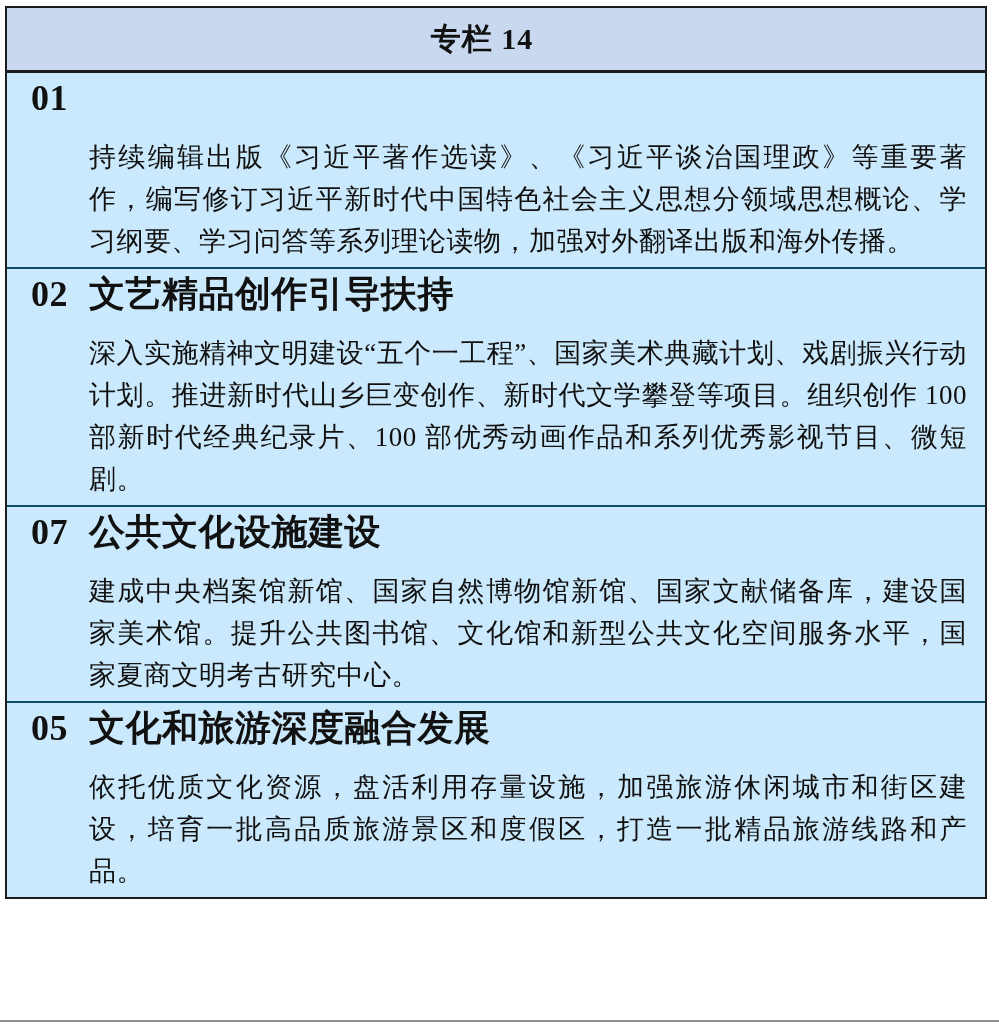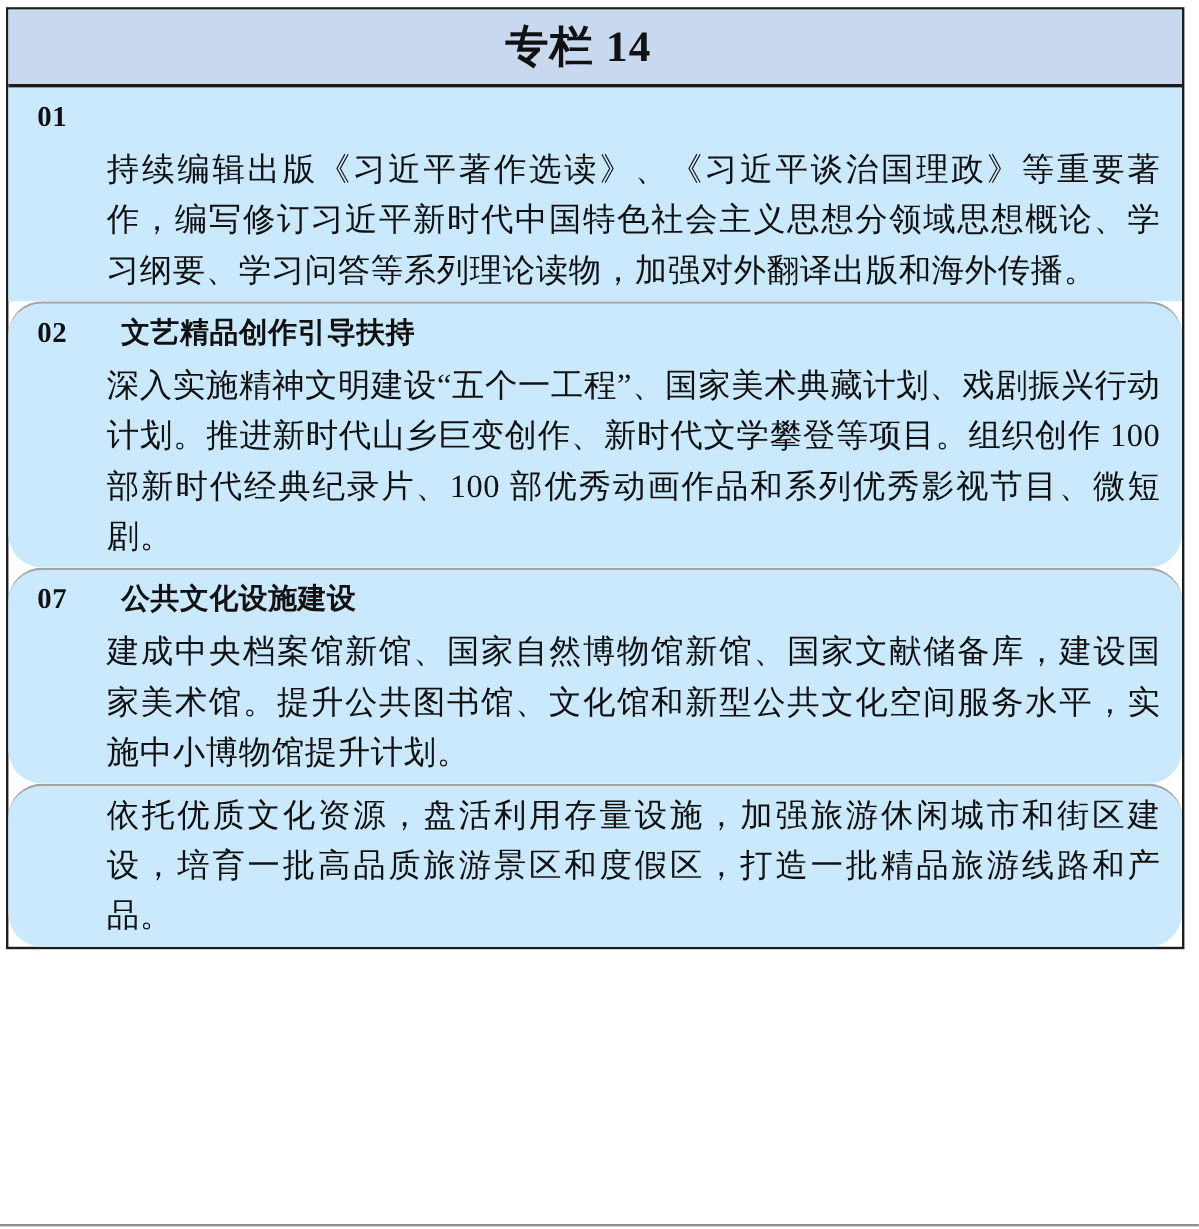--- a/index.html
+++ b/index.html
@@ -24,48 +24,46 @@
     box-sizing: border-box;
   }
   .panel-header {
     background: #c8d8ee;
     height: 62px;
     border-bottom: 3px solid #1c1c1c;
     display: flex;
     align-items: center;
     justify-content: center;
     font-weight: bold;
-    font-size: 36px;
+    font-size: 30px;
     letter-spacing: 1px;
   }
   .panel-header .hdr-label { margin-right: 28px; }
   .section {
     background: #cbe9fc;
     padding: 3px 18px 5px 24px;
   }
   .section + .section {
-    border-top: 2px solid #a3a3a3;
-    border-radius: 28px;
+    border-top: 2px solid #0c4a6e;
   }
   .section-head {
     display: flex;
     align-items: flex-start;
     font-weight: bold;
-    font-size: 24px;
+    font-size: 36px;
     line-height: 44px;
     letter-spacing: 0.5px;
-    gap: 12px;
   }
   .section-num {
     width: 58px;
     flex: 0 0 58px;
     font-weight: bold;
   }
   .section-body {
-    margin: 0 0 0 58px;
+    margin: 16px 0 0 58px;
     font-size: 27px;
     line-height: 42px;
     text-align: justify;
     text-justify: inter-ideograph;
     letter-spacing: 0.5px;
   }
   .bottom-rule {
     position: absolute;
     left: 0;
     right: 0;
@@ -96,23 +94,27 @@
       <span class="section-title">文艺精品创作引导扶持</span>
     </div>
     <p class="section-body">深入实施精神文明建设“五个一工程”、国家美术典藏计划、戏剧振兴行动计划。推进新时代山乡巨变创作、新时代文学攀登等项目。组织创作 100 部新时代经典纪录片、100 部优秀动画作品和系列优秀影视节目、微短剧。</p>
   </div>
 
   <div class="section">
     <div class="section-head">
       <span class="section-num">07</span>
       <span class="section-title">公共文化设施建设</span>
     </div>
-    <p class="section-body">建成中央档案馆新馆、国家自然博物馆新馆、国家文献储备库，建设国家美术馆。提升公共图书馆、文化馆和新型公共文化空间服务水平，实施中小博物馆提升计划。</p>
+    <p class="section-body">建成中央档案馆新馆、国家自然博物馆新馆、国家文献储备库，建设国家美术馆。提升公共图书馆、文化馆和新型公共文化空间服务水平，国家夏商文明考古研究中心。</p>
   </div>
 
 
   <div class="section">
+    <div class="section-head">
+      <span class="section-num">05</span>
+      <span class="section-title">文化和旅游深度融合发展</span>
+    </div>
     <p class="section-body">依托优质文化资源，盘活利用存量设施，加强旅游休闲城市和街区建设，培育一批高品质旅游景区和度假区，打造一批精品旅游线路和产品。</p>
   </div>
 
 </div>
 
 <div class="bottom-rule"></div>
 
 </body></html>

